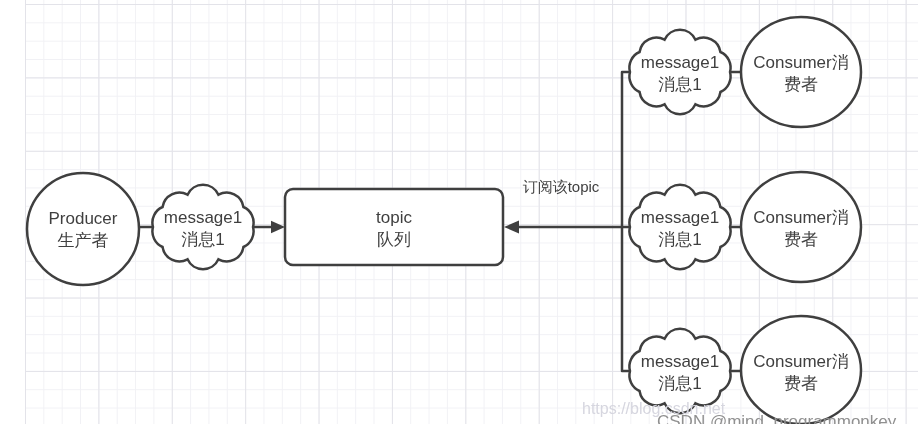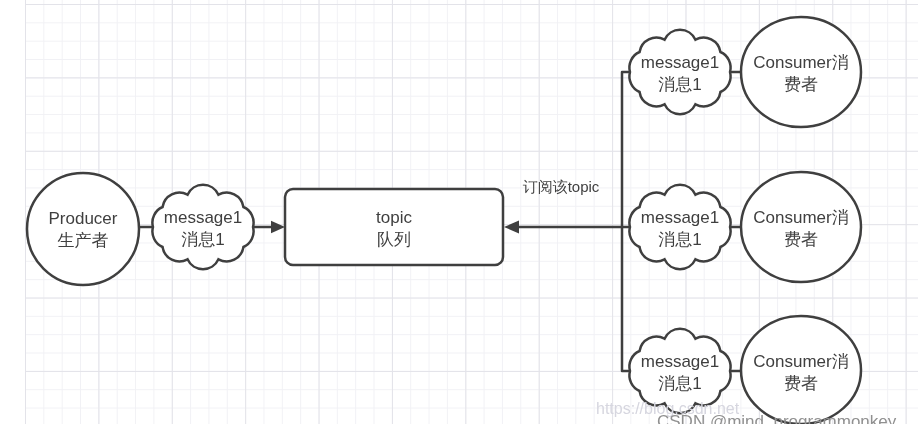--- a/index.html
+++ b/index.html
@@ -61,21 +61,21 @@
     text-anchor: middle;
   }
   text.edge-label {
     font-family: "Liberation Sans", sans-serif;
     font-size: 15px;
     fill: #3f3f3f;
     text-anchor: middle;
   }
   .watermark-url {
     position: absolute;
-    left: 596px;
+    left: 582px;
     top: 400px;
     z-index: 3;
     font-size: 16px;
     color: #d6d6df;
     white-space: nowrap;
   }
   .watermark-main {
     position: absolute;
     left: 657px;
     top: 412px;

